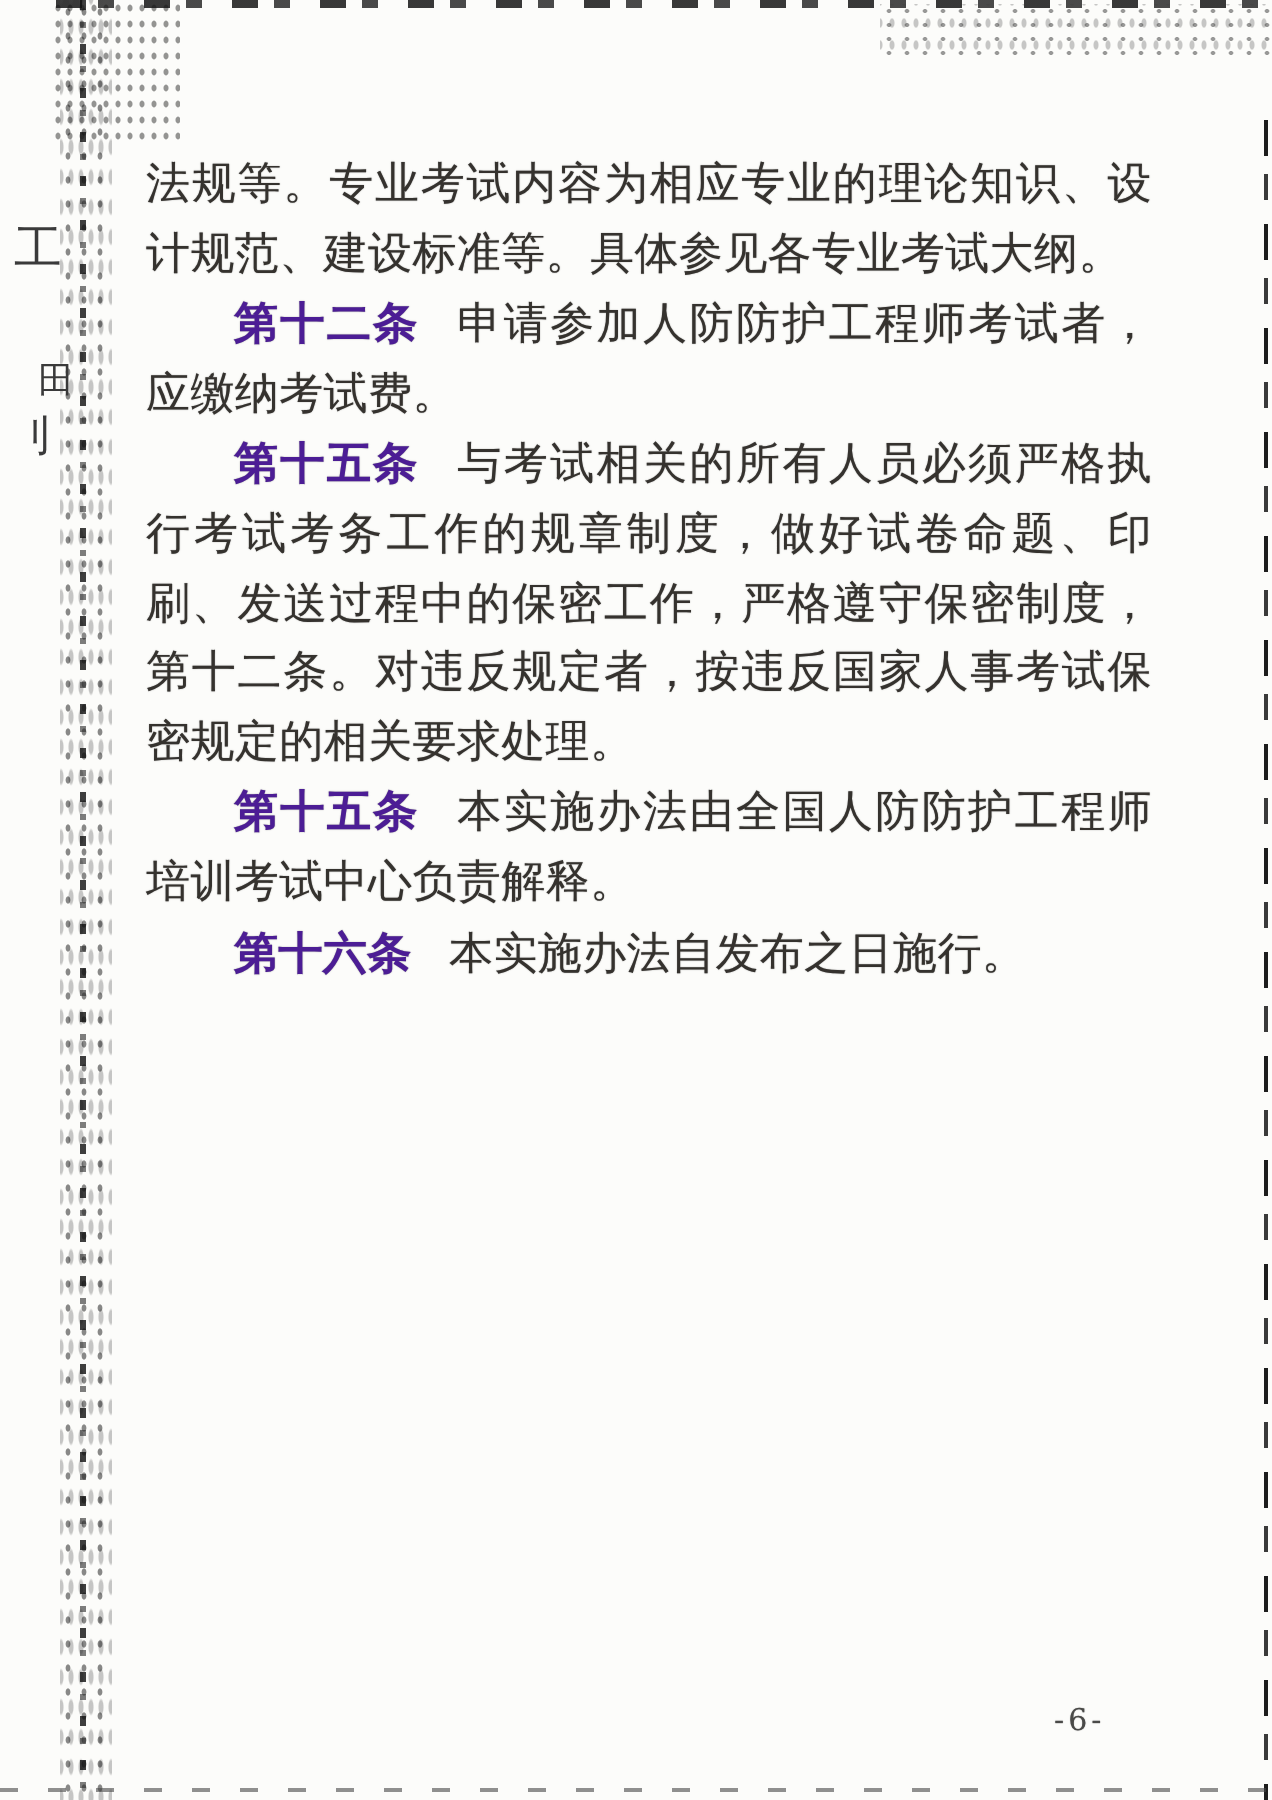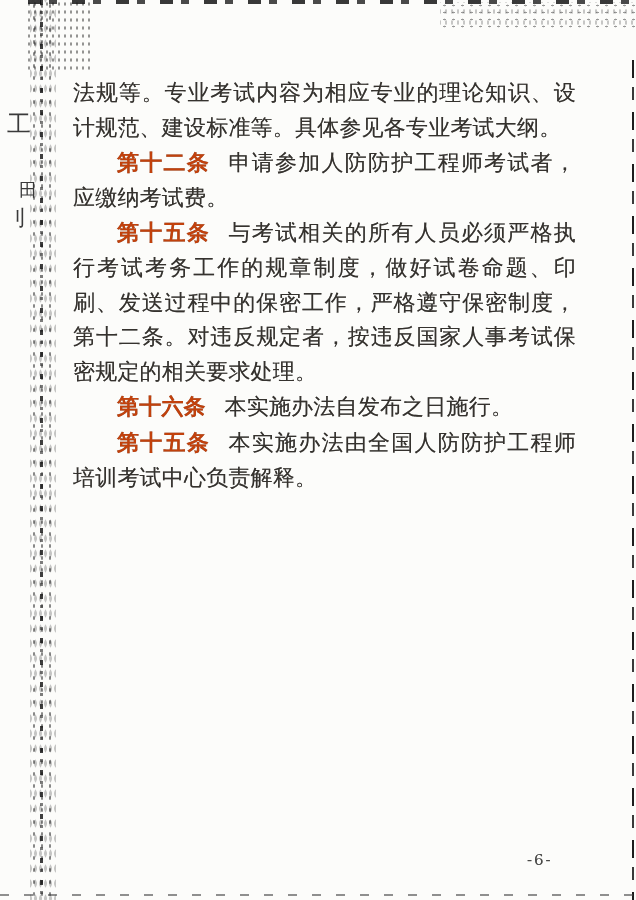--- a/index.html
+++ b/index.html
@@ -66,21 +66,21 @@
   .textcol{
     position:absolute;left:73px;top:76px;width:503px;
     font-size:22px;line-height:34.6px;
     letter-spacing:.2px;
     text-align:justify;
     color:#35322e;
     text-shadow:0 0 .6px rgba(20,20,20,.5);
   }
   .textcol p{margin:0;text-indent:2em;}
   .textcol p.intro{text-indent:0;}
-  .article-label{font-weight:bold;color:#c2410c;margin-right:.85em;}
+  .article-label{font-weight:bold;color:#4c1d95;margin-right:.85em;}
   
   .page-number{
     position:absolute;left:527px;top:851px;
     font-size:15px;letter-spacing:2px;color:#4a4a48;
     text-shadow:0 0 .5px rgba(40,40,40,.5);
   }
 </style>
 </head>
 <body>
 
@@ -100,22 +100,22 @@
 
   <div class="textcol">
     <p class="intro">法规等。专业考试内容为相应专业的理论知识、设计规范、建设标准等。具体参见各专业考试大纲。</p>
     <p>
       <span class="article-label">第十二条</span><span>申请参加人防防护工程师考试者，应缴纳考试费。</span>
     </p>
     <p>
       <span class="article-label">第十五条</span><span>与考试相关的所有人员必须严格执行考试考务工作的规章制度，做好试卷命题、印刷、发送过程中的保密工作，严格遵守保密制度，第十二条。对违反规定者，按违反国家人事考试保密规定的相关要求处理。</span>
     </p>
     <p>
-      <span class="article-label">第十六条</span><span>本实施办法自发布之日施行。</span>
+      <span class="article-label">第十五条</span><span>本实施办法由全国人防防护工程师培训考试中心负责解释。</span>
     </p>
     <p>
-      <span class="article-label">第十五条</span><span>本实施办法由全国人防防护工程师培训考试中心负责解释。</span>
+      <span class="article-label">第十六条</span><span>本实施办法自发布之日施行。</span>
     </p>
   </div>
 
   <div class="page-number">-6-</div>
 
 </div>
 
 </body></html>

